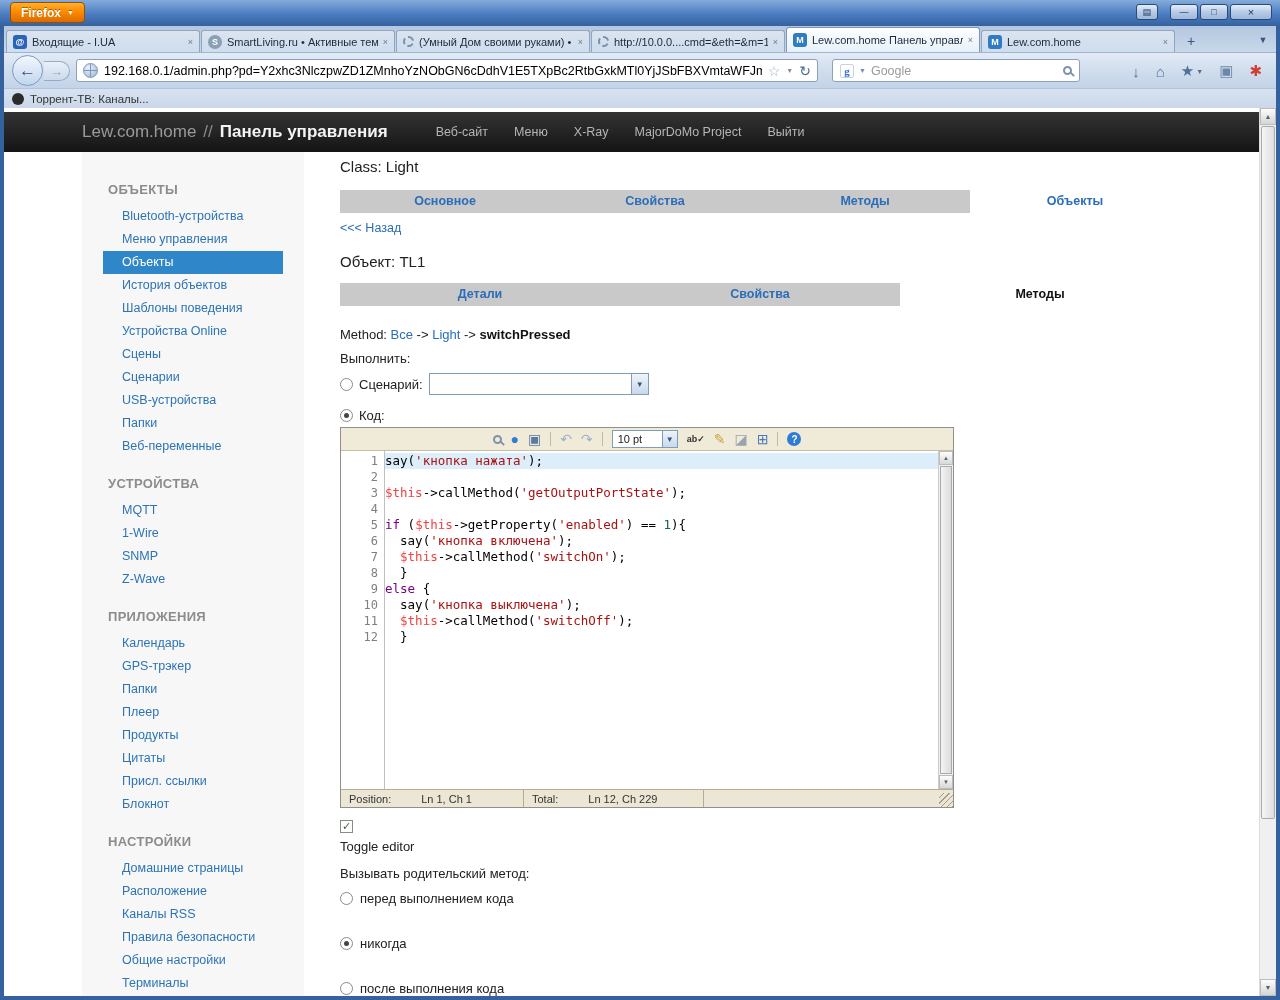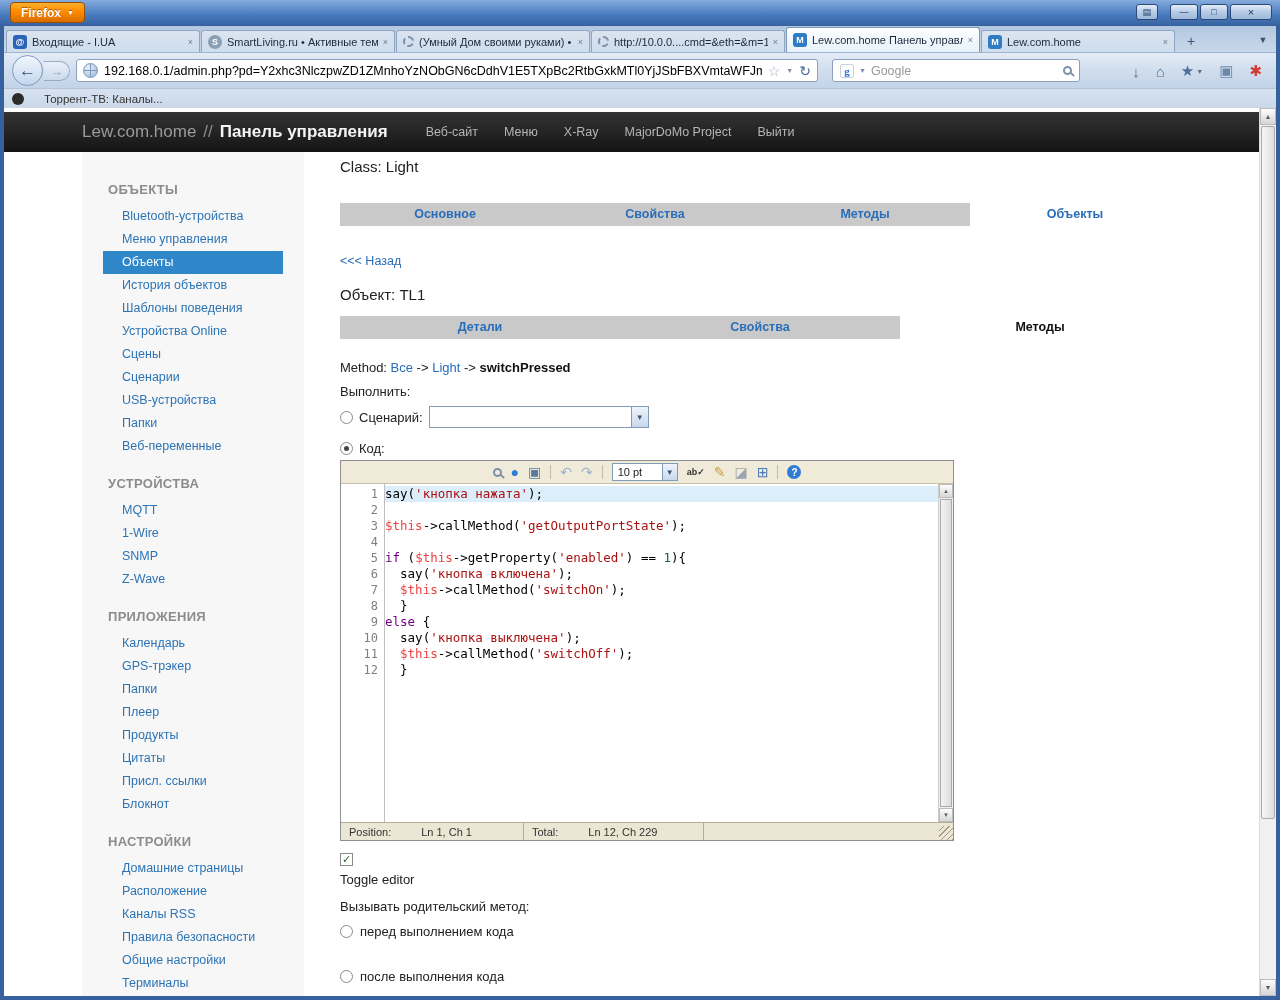--- a/index.html
+++ b/index.html
@@ -73,61 +73,61 @@
     bottom:-2px;transform:rotate(45deg)}
   .tbicons{position:absolute;right:14px;top:6px;height:24px;display:flex;align-items:center;gap:16px}
   .tbwrap{display:flex;align-items:center;gap:2px}
   .tbic{font-size:15px}
   .tbcaret{font-size:7px;color:#5a6d84}
 
   
   .bmbar{position:absolute;top:88px;left:4px;right:4px;height:20px;
     background:linear-gradient(#d7e2f0,#cad8ea);border-top:1px solid #b3c4da;display:flex;
     align-items:center;padding-left:8px;gap:10px;font-size:11.5px;color:#333}
-  .bmitem{display:flex;align-items:flex-start;gap:20px}
+  .bmitem{display:flex;align-items:flex-start;gap:6px}
   .bmfav{width:12px;height:12px;border-radius:50%;background:#2b2b2b;flex:none}
 
   
   .viewport{position:absolute;top:108px;left:4px;right:4px;bottom:4px;background:#fff;overflow:hidden}
 
   
   .pagescroll{position:absolute;right:0;top:0;bottom:0;width:17px;background:#f0f0f0;
     border-left:1px solid #dcdcdc}
   .ps-arrow{position:absolute;left:0;right:0;height:17px;background:linear-gradient(#fdfdfd,#d5d5d5);
     border:1px solid #bcbcbc;color:#55616e;font-size:7px;display:flex;align-items:center;justify-content:center}
   .ps-up{top:0}.ps-down{bottom:0}
   .ps-thumb{position:absolute;left:1px;right:1px;top:18px;height:78%;border:1px solid #aaa;
     border-radius:2px;background:linear-gradient(90deg,#f6f6f6,#dedede)}
 
   
   .siteheader{position:absolute;top:4px;left:0;right:17px;height:40px;
     background:linear-gradient(#343434,#141414);display:flex;align-items:center;padding-left:78px}
   .sh-site{color:#9a9a9a;font-size:17px}
   .sh-sep{color:#8a8a8a;font-size:17px;margin:0 7px}
   .sh-title{color:#f4f4f4;font-size:17px;font-weight:bold}
-  .sh-nav{margin-left:38px;display:flex;gap:26px}
+  .sh-nav{margin-left:48px;display:flex;gap:26px}
   .shlink{color:#b5b5b5;font-size:12.5px;cursor:pointer}
 
   
   .sidebar{position:absolute;left:78px;top:44px;width:222px;bottom:0;background:#f7f7f7;padding-top:30px}
   .stitle{font-size:13px;font-weight:bold;color:#8c8c8c;letter-spacing:.3px;margin:18px 0 8px 26px}
   .stitle:first-child{margin-top:0}
   .sitem{font-size:12.5px;color:#2d74b5;padding:4px 0 5px 40px;line-height:14px;cursor:pointer}
   .sitem.active{background:#2f86c9;color:#fff;margin:0 21px;padding-left:19px}
 
   
   .main{position:absolute;left:336px;top:44px;width:850px;bottom:0;font-size:13px;color:#222}
   .classlabel{margin-top:6px;font-size:15px;color:#222}
-  .tabbar{display:flex;margin-top:28px;height:23px}
+  .tabbar{display:flex;margin-top:15px;height:23px}
   .tabbar2{margin-top:13px}
   .tcell{height:23px;line-height:23px;text-align:center;font-weight:bold;font-size:12.5px;
     background:#c9c9c9;color:#111;cursor:pointer}
   .tcell.link{color:#2a6db8}
   .tcell.active{background:transparent}
-  .backlink{margin-top:28px;color:#2a6db8;font-size:12.5px;cursor:pointer;width:70px}
+  .backlink{margin-top:8px;color:#2a6db8;font-size:12.5px;cursor:pointer;width:70px}
   .objlabel{margin-top:18px;font-size:15px;color:#222}
   .methodline{margin-top:21px;font-size:13px}
   .m-plain{color:#222}
   .m-link{color:#2a6db8;cursor:pointer}
   .m-bold{color:#111;font-weight:bold}
   .execlabel{margin-top:9px}
   .optrow{margin-top:7px;display:flex;align-items:center;gap:6px}
   .radio{width:13px;height:13px;border-radius:50%;border:1px solid #8a8a8a;background:#fff;
     position:relative;flex:none;cursor:pointer}
   .radio.sel:after{content:"";position:absolute;left:3px;top:3px;right:3px;bottom:3px;
@@ -423,26 +423,26 @@
     <div class="checkbox" data-name="toggle-editor-checkbox">✓</div>
     <div class="togglelabel" data-name="toggle-editor-label">Toggle editor</div>
 
     <div class="parentlabel" data-name="parent-method-label">Вызывать родительский метод:</div>
     <div data-name="parent-options">
         <div class="popt popt1" data-name="parent-option">
           <span class="radio" data-name="radio-unselected-icon"></span>
           <span class="plabel" data-name="option-label">перед выполнением кода</span>
         </div>
         <div class="popt" data-name="parent-option">
+          <span class="radio sel" data-name="radio-selected-icon"></span>
+          <span class="plabel" data-name="option-label">никогда</span>
+        </div>
+        <div class="popt" data-name="parent-option">
           <span class="radio" data-name="radio-unselected-icon"></span>
           <span class="plabel" data-name="option-label">после выполнения кода</span>
-        </div>
-        <div class="popt" data-name="parent-option">
-          <span class="radio sel" data-name="radio-selected-icon"></span>
-          <span class="plabel" data-name="option-label">никогда</span>
         </div>
       </div>
 
   </main>
 
   <div class="pagescroll" data-name="page-scrollbar">
     <div class="ps-arrow ps-up" data-name="scroll-up-icon">▲</div>
     <div class="ps-thumb" data-name="page-scrollbar-thumb"></div>
     <div class="ps-arrow ps-down" data-name="scroll-down-icon">▼</div>
   </div>

